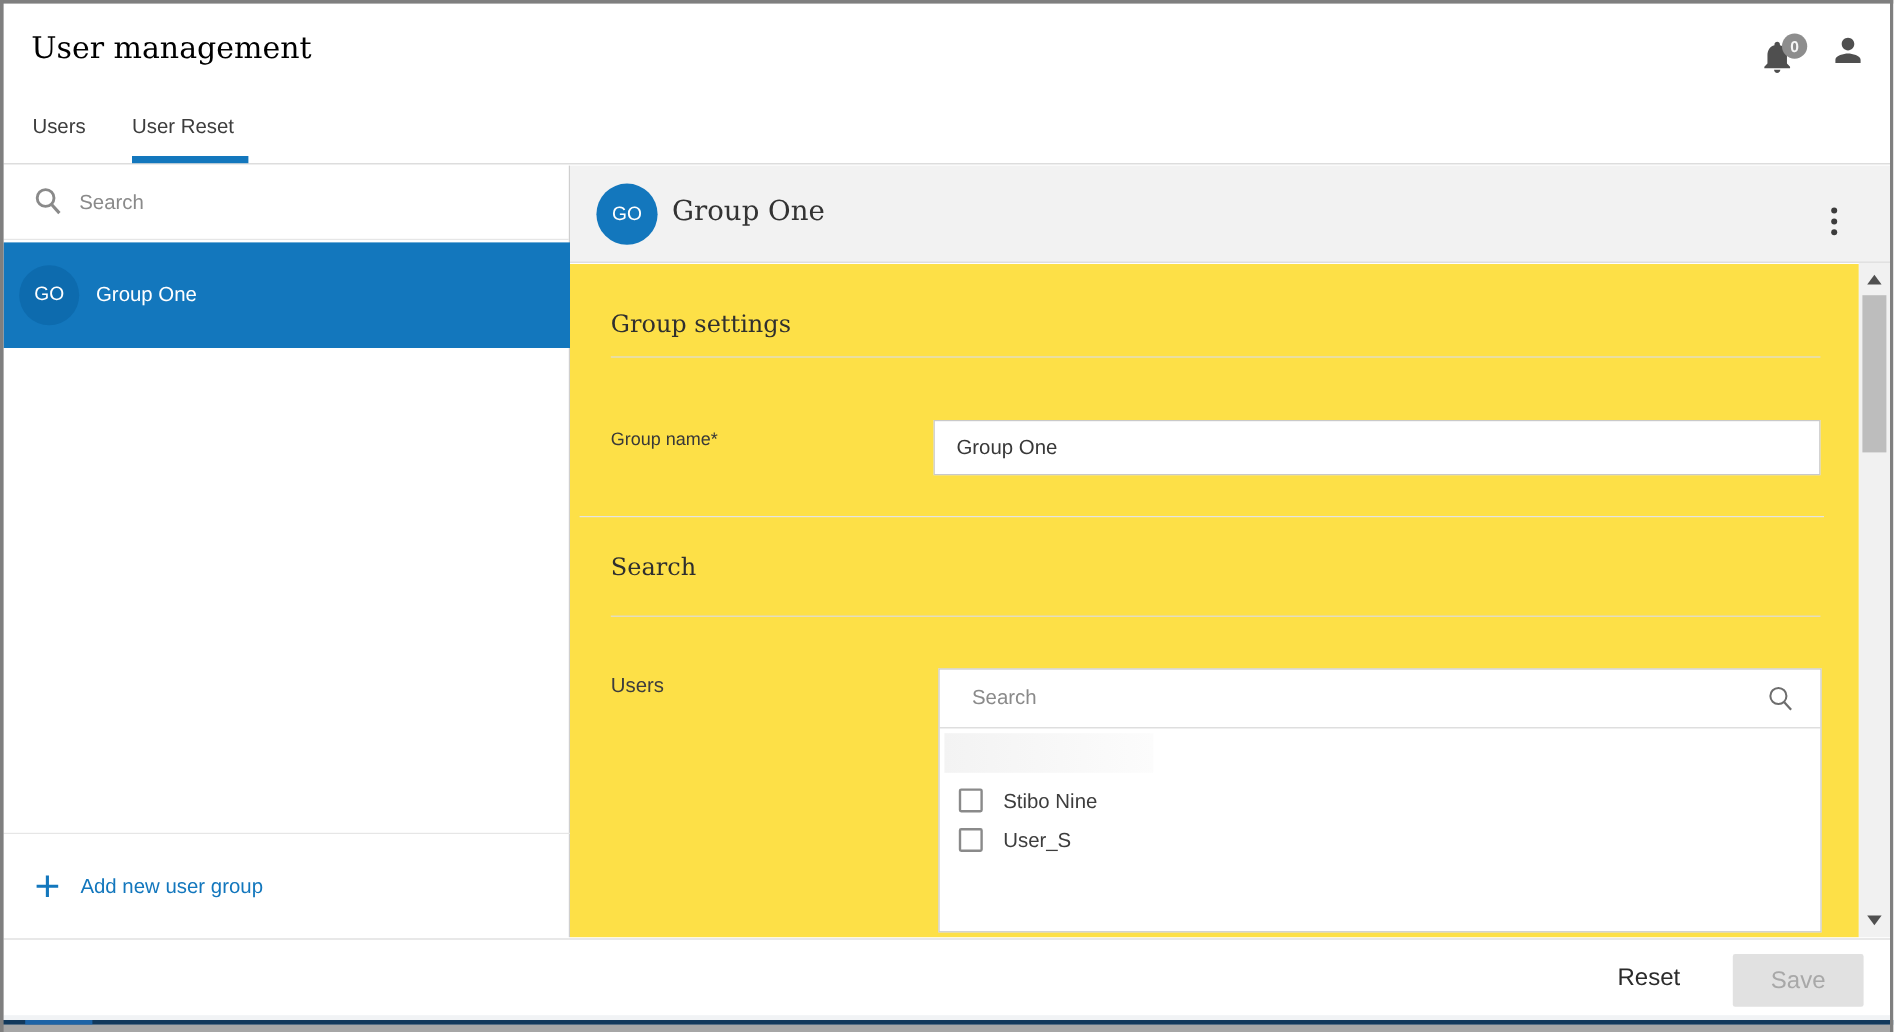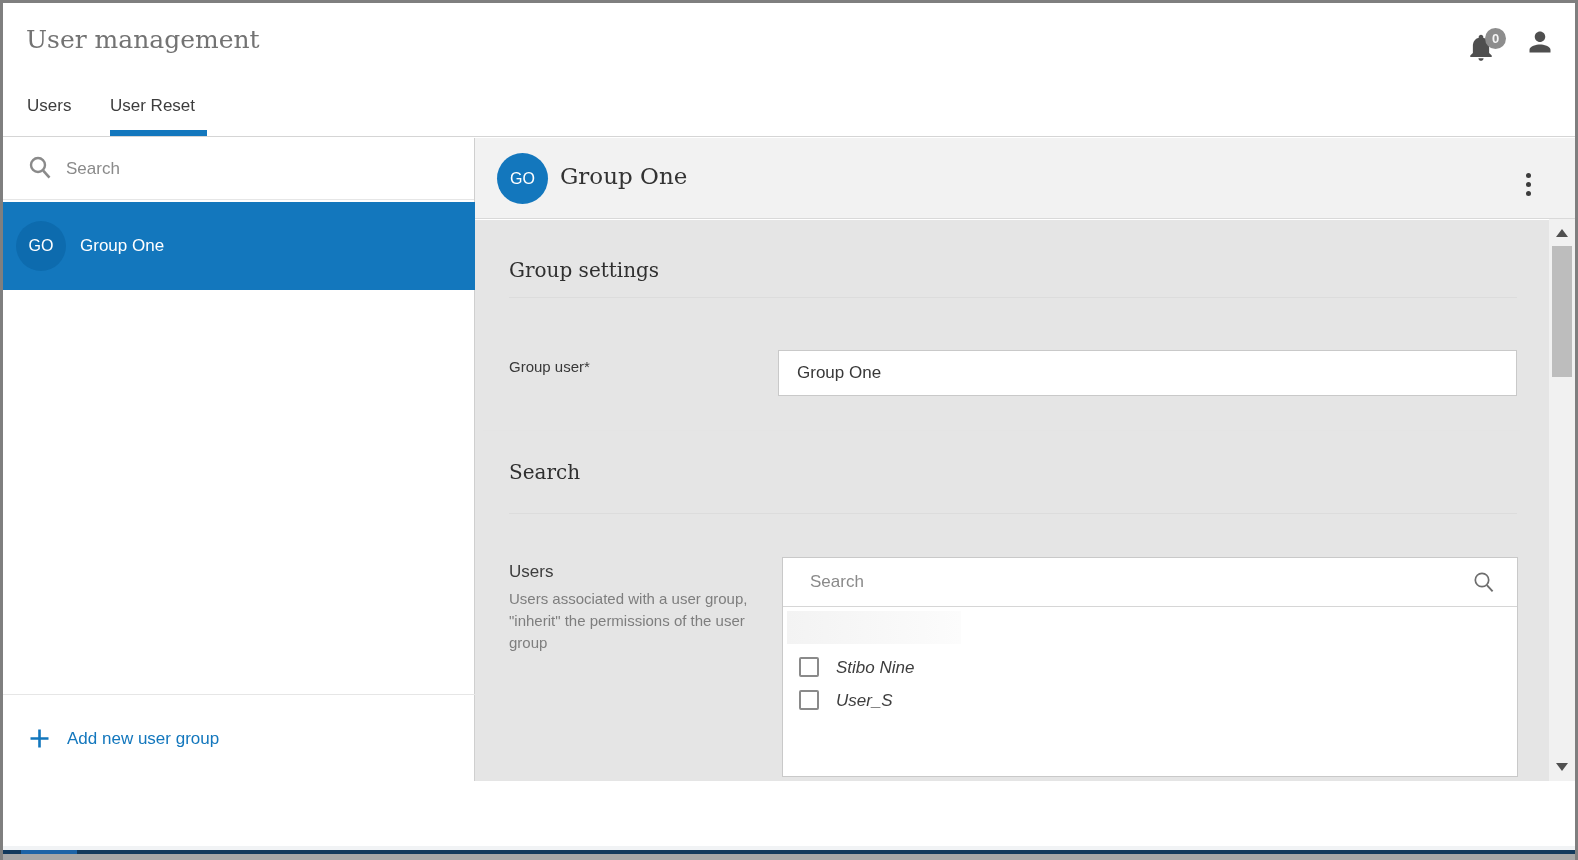--- a/index.html
+++ b/index.html
@@ -8,21 +8,21 @@
   .window { position:relative; width:1578px; height:860px; background:#fff; overflow:hidden; }
   .serif { font-family:"DejaVu Serif", serif; }
 
   
   .win-border-top    { position:absolute; left:0; top:0; width:1578px; height:3px; background:#7f7f7f; }
   .win-border-left   { position:absolute; left:0; top:0; width:3px; height:860px; background:#7f7f7f; }
   .win-border-right  { position:absolute; left:1575px; top:0; width:3px; height:860px; background:#7f7f7f; }
 
   
   .top-header { position:absolute; left:3px; top:3px; width:1572px; height:134px; background:#fff; border-bottom:1px solid #d5d5d5; }
-  .page-title { position:absolute; left:23px; top:22px; font-size:25px; color:#737373; }
+  .page-title { position:absolute; left:23px; top:22px; font-size:25px; color:#000000; }
   .tabs { position:absolute; left:0; bottom:0; height:48px; width:100%; }
   .tab { position:absolute; bottom:20px; font-size:17px; color:#3d3d3d; cursor:pointer; }
   .tab-users { left:24px; }
   .tab-groups { left:107px; }
   .tab-underline { position:absolute; left:107px; bottom:0; width:97px; height:6px; background:#1377bd; }
   .bell-wrap { position:absolute; left:1463px; top:28px; width:30px; height:32px; cursor:pointer; }
   .badge { position:absolute; left:1482px; top:25px; width:21px; height:21px; border-radius:50%; background:#8d8d8d; color:#f5f5f5; font-size:13px; font-weight:bold; text-align:center; line-height:21px; }
   .person-wrap { position:absolute; left:1523px; top:25px; width:28px; height:28px; cursor:pointer; }
 
   
@@ -39,38 +39,38 @@
   .add-row .add-label { position:absolute; left:64px; top:0; height:87px; line-height:87px; color:#1377bd; font-size:17px; }
 
   
   .detail-header { position:absolute; left:475px; top:138px; width:1100px; height:81px; background:#f2f2f2; border-bottom:1px solid #d9d9d9; }
   .detail-header .avatar { position:absolute; left:22px; top:15px; width:51px; height:51px; border-radius:50%; background:#1377bd; color:#fff; font-size:16px; text-align:center; line-height:51px; }
   .detail-title { position:absolute; left:85px; top:25px; font-size:23px; color:#333; }
   .kebab { position:absolute; left:1043px; top:30px; width:32px; height:34px; cursor:pointer; }
   .kebab i { position:absolute; left:8px; width:5px; height:5px; border-radius:50%; background:#3c3c3c; }
   .kebab i:nth-child(1){ top:5px; } .kebab i:nth-child(2){ top:14px; } .kebab i:nth-child(3){ top:23px; }
 
-  .detail-body { position:absolute; left:475px; top:220px; width:1074px; height:561px; background:#e5e5e5; overflow:hidden; }
+  .detail-body { position:absolute; left:475px; top:220px; width:1074px; height:561px; background:#fde047; overflow:hidden; }
   .sec-heading { position:absolute; left:34px; font-size:20px; color:#2f2f2f; }
   .sec-rule { position:absolute; left:34px; width:1008px; height:1px; background:#dcdcdc; }
   .sec-divider { position:absolute; left:8px; width:1037px; height:1px; background:#e4e4e4; }
 
   .gn-label { position:absolute; left:34px; top:138px; font-size:15px; color:#383838; }
   .gn-input { position:absolute; left:303px; top:130px; width:739px; height:46px; border:1px solid #c9c9c9; background:#fff; font-size:17px; color:#383838; padding:0 18px; outline:none; font-family:"Liberation Sans", sans-serif; }
 
   .users-label { position:absolute; left:34px; top:342px; font-size:17px; color:#3d3d3d; }
   .users-desc { position:absolute; left:34px; top:368px; width:248px; font-size:15px; line-height:22px; color:#7e7e7e; }
 
   .members-box { position:absolute; left:307px; top:337px; width:736px; height:220px; border:1px solid #c9c9c9; background:#fff; }
   .mb-search { position:relative; height:49px; border-bottom:1px solid #d6d6d6; }
   .mb-search input { position:absolute; left:27px; top:8px; width:640px; height:32px; border:none; outline:none; font-size:17px; color:#3d3d3d; font-family:"Liberation Sans", sans-serif; }
   .mb-search input::placeholder { color:#8a8a8a; opacity:1; }
   .mb-search svg { position:absolute; right:22px; top:13px; }
   .mb-shimmer { position:absolute; left:4px; top:53px; width:174px; height:33px; background:linear-gradient(90deg,#f3f3f3,#fcfcfc); }
-  .opt-row { position:absolute; left:0; width:736px; height:33px; cursor:pointer;font-style:italic; }
+  .opt-row { position:absolute; left:0; width:736px; height:33px; cursor:pointer; }
   .opt-row .cb { position:absolute; left:16px; top:6px; width:20px; height:20px; border:2px solid #8a8a8a; border-radius:2px; background:#fff; }
   .opt-row .opt-label { position:absolute; left:53px; top:0; line-height:33px; font-size:17px; color:#3d3d3d; }
 
   
   .scrollbar { position:absolute; left:1549px; top:219px; width:26px; height:562px; background:#f1f1f1; }
   .sb-btn { position:absolute; left:0; width:26px; height:28px; }
   .sb-up { top:0; } .sb-down { bottom:0; }
   .sb-up .tri { position:absolute; left:7px; top:10px; width:0; height:0; border-left:6px solid transparent; border-right:6px solid transparent; border-bottom:8px solid #505050; }
   .sb-down .tri { position:absolute; left:7px; top:10px; width:0; height:0; border-left:6px solid transparent; border-right:6px solid transparent; border-top:8px solid #505050; }
   .sb-thumb { position:absolute; left:3px; top:27px; width:20px; height:131px; background:#bdbdbd; }
@@ -138,30 +138,29 @@
         <i></i>
         <i></i>
         <i></i>
       </div>
   </div>
 
   <div class="detail-body">
     <div class="sec-heading serif" style="top:38px;">Group settings</div>
     <div class="sec-rule" style="top:77px;"></div>
 
-    <div class="gn-label">Group user*</div>
+    <div class="gn-label">Group name*</div>
     <input class="gn-input" type="text" value="Group One" style="">
 
     <div class="sec-divider" style="top:210px;"></div>
 
     <div class="sec-heading serif" style="top:240px;">Search</div>
     <div class="sec-rule" style="top:293px;"></div>
 
     <div class="users-label">Users</div>
-    <div class="users-desc">Users associated with a user group, "inherit" the permissions of the user group</div>
 
     <div class="members-box">
       <div class="mb-search">
         <input type="text" placeholder="Search" style="">
         <svg width="22" height="23" viewBox="0 0 22 23">
             <circle cx="9" cy="9" r="6.7" fill="none" stroke="#6d6d6d" stroke-width="1.7"></circle>
             <line x1="13.9" y1="14.2" x2="19.6" y2="20.4" stroke="#6d6d6d" stroke-width="1.9"></line>
           </svg>
       </div>
       <div class="mb-shimmer"></div>
@@ -181,20 +180,24 @@
   <div class="scrollbar">
     <div class="sb-btn sb-up">
         <div class="tri"></div>
       </div>
     <div class="sb-thumb"></div>
     <div class="sb-btn sb-down">
         <div class="tri"></div>
       </div>
   </div>
 
+  <div class="bottom-bar">
+    <button class="reset-btn">Reset</button>
+    <button class="save-btn" disabled="">Save</button>
+  </div>
 
   <div class="footer-strip"></div>
   <div class="navy-bar">
       <div class="seg"></div>
     </div>
   <div class="win-border-bottom"></div>
 
   <div class="win-border-top"></div>
   <div class="win-border-left"></div>
   <div class="win-border-right"></div>

